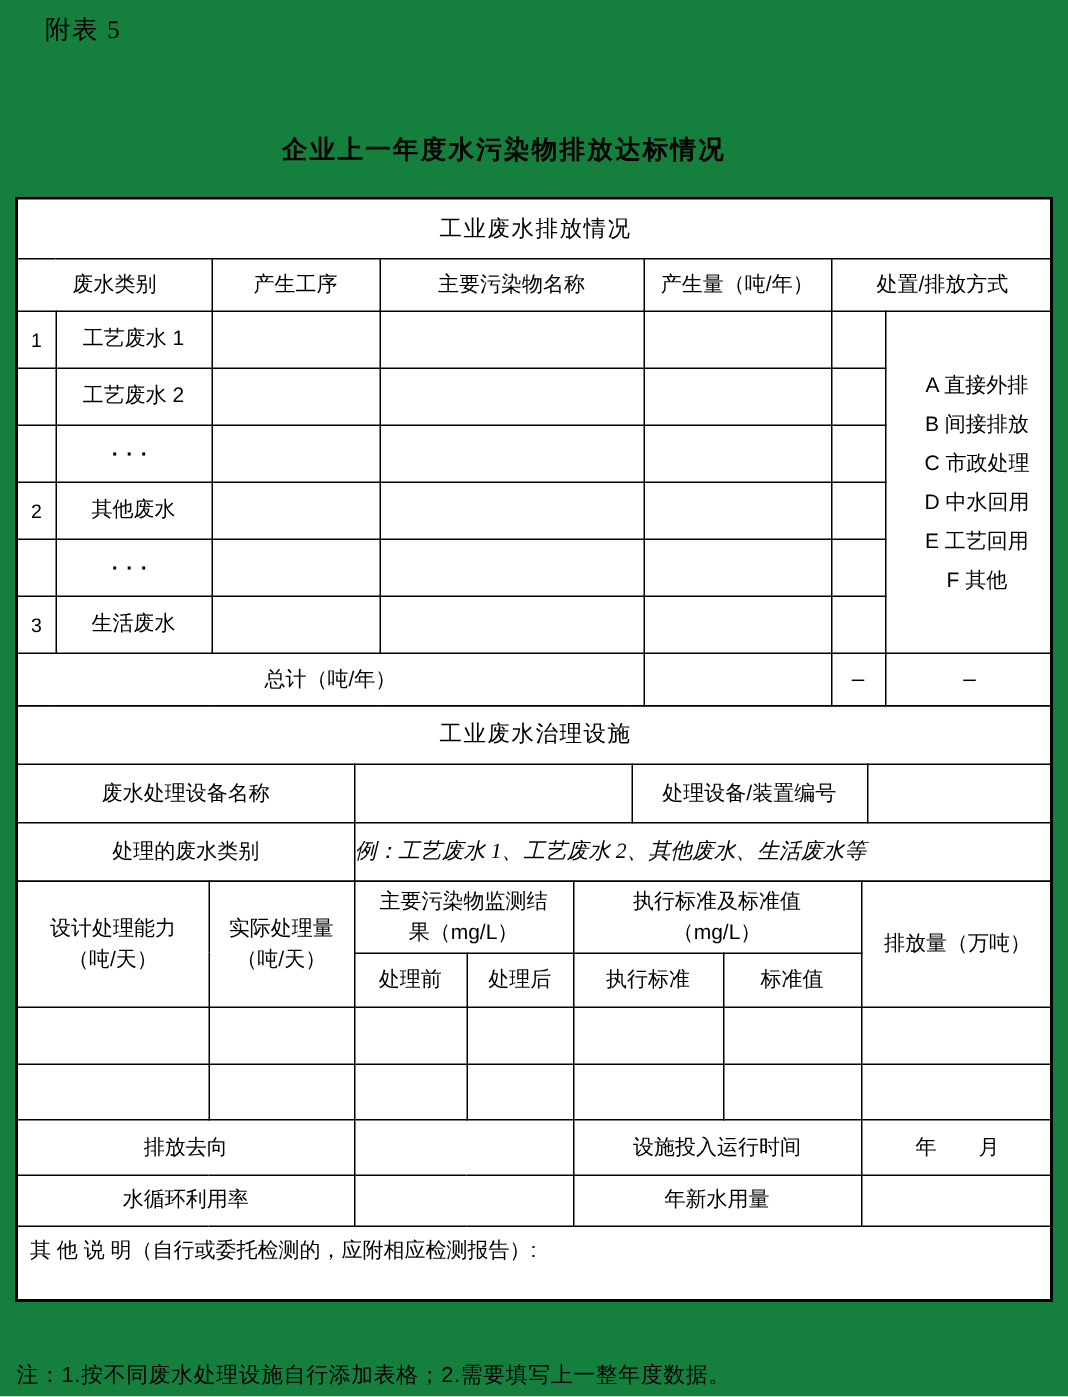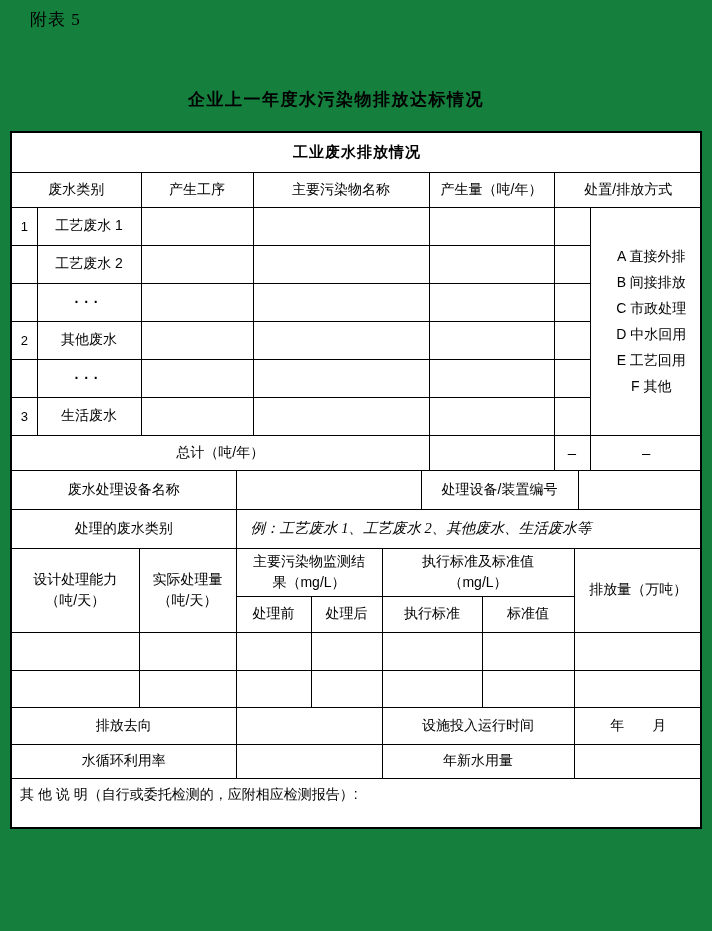--- a/index.html
+++ b/index.html
@@ -15,26 +15,26 @@
   .grid { position: absolute; left: 10px; top: 131px; width: 692px; border: 2px solid #000; background: #fff; }
   table { border-collapse: collapse; width: 100%; table-layout: fixed; }
   table + table { margin-top: -1px; }
   td { border: 1px solid #000; text-align: center; vertical-align: middle;
        font-size: 14px; overflow: hidden; }
   td:first-child { border-left: 0; }
   td:last-child { border-right: 0; }
   table.sec-first tr:first-child td { border-top: 0; }
   table.sec-last tr:last-child td { border-bottom: 0; }
 
-  .sec-title { font-weight: bold; font-size: 15px; letter-spacing: 1px; margin-left: 21px; }
+  .sec-title { font-weight: normal; font-size: 15px; letter-spacing: 1px; margin-left: 21px; }
   .num-cell { font-size: 13px; }
   .dots { letter-spacing: 5px; font-weight: bold; }
   .legend-cell { text-align: center; padding-left: 10px; }
   .legend-cell div { line-height: 26px; font-size: 14px; white-space: nowrap; }
-  .example-cell { text-align: left; padding-left: 14px; font-style: italic;
+  .example-cell { text-align: left; font-style: italic;
     font-family: "Liberation Serif", serif; font-size: 14.5px; }
   .wrap2 { white-space: pre-line; line-height: 21px; }
   .remark-cell { text-align: left; vertical-align: top; padding: 7px 8px; margin-top: 47px; }
   .dash { font-size: 15px; }
 
   .foot-note { position: absolute; left: 11px; top: 907px; font-size: 14.5px; letter-spacing: 0.5px; }
 </style>
 </head>
 <body>
 
@@ -132,20 +132,23 @@
       </table>
 
     <table>
       <colgroup>
         <col style="width:224px">
           <col style="width:185px">
           <col style="width:157px">
           <col style="width:124px">
       </colgroup>
       <tbody>
+          <tr style="height:39px">
+        <td colspan="4" class="sec-title">工业废水治理设施</td>
+      </tr>
       <tr style="height:39px">
         <td>废水处理设备名称</td>
         <td></td>
         <td>处理设备/装置编号</td>
         <td></td>
       </tr>
       <tr style="height:39px">
         <td>处理的废水类别</td>
         <td colspan="3" class="example-cell">例：工艺废水 1、工艺废水 2、其他废水、生活废水等</td>
       </tr>
@@ -210,13 +213,14 @@
         <td colspan="2">年新水用量</td>
         <td></td>
       </tr>
       <tr style="height:49px">
         <td colspan="7" class="remark-cell">其 他 说 明（自行或委托检测的，应附相应检测报告）:</td>
       </tr>
     </tbody>
       </table>
   </div>
 
+  <div class="foot-note">注：1.按不同废水处理设施自行添加表格；2.需要填写上一整年度数据。</div>
 </div>
 
 </body></html>

